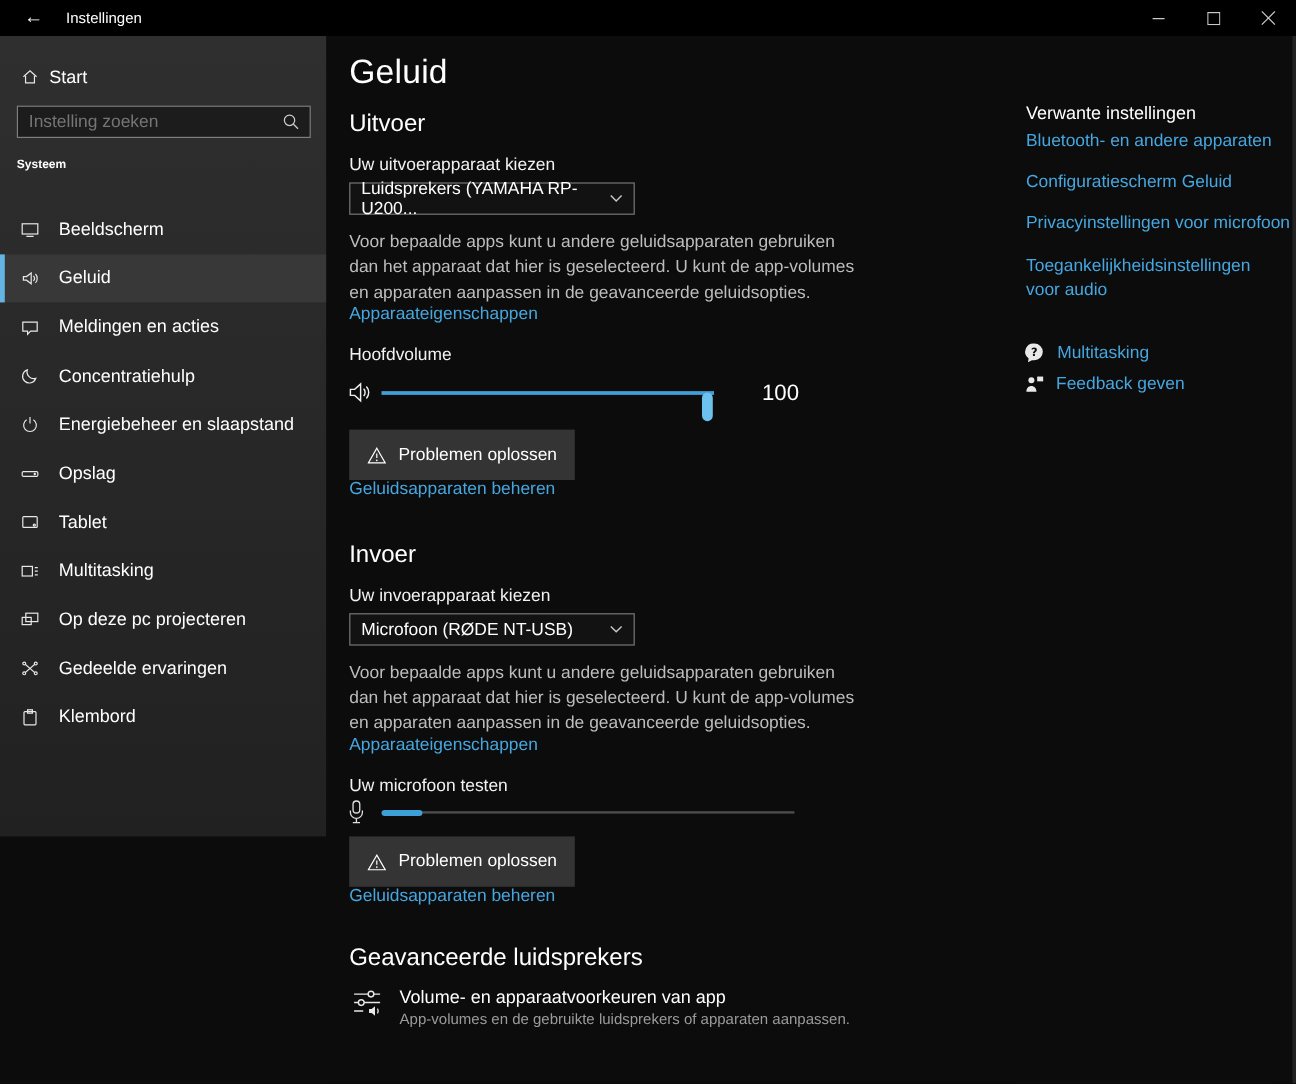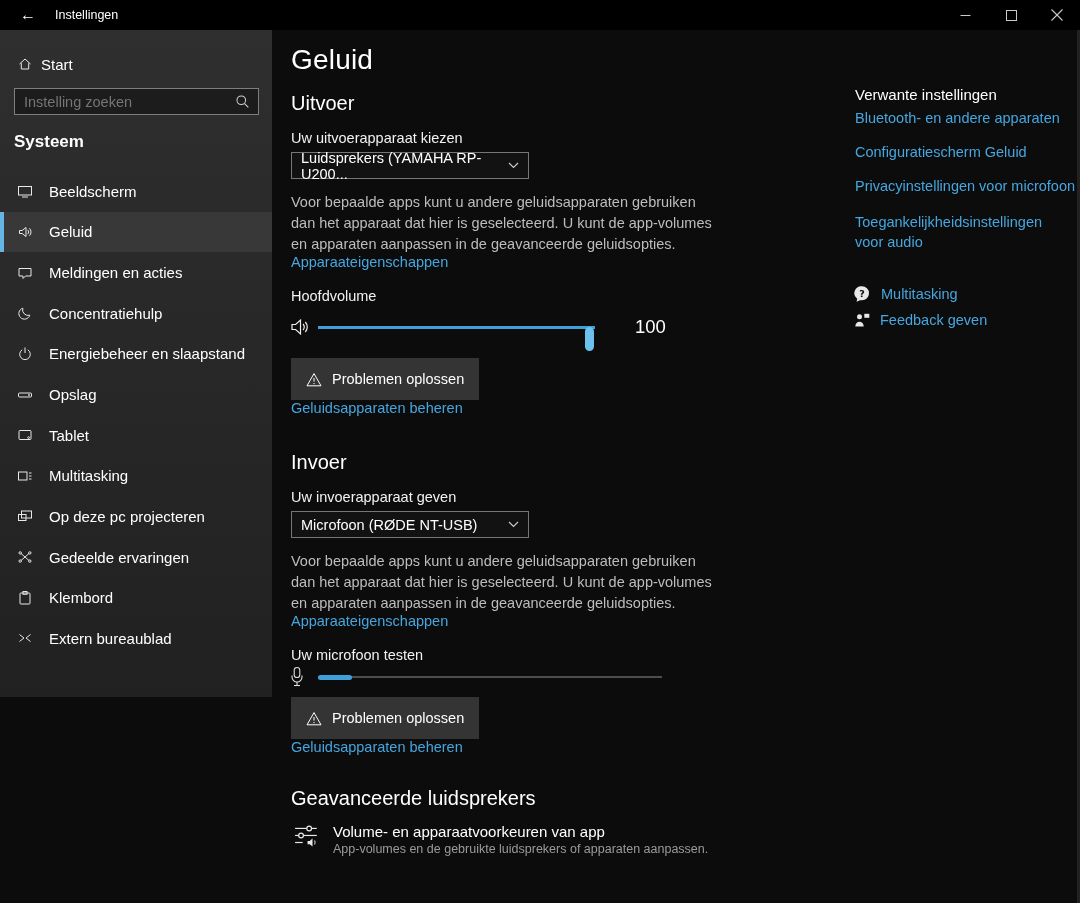--- a/index.html
+++ b/index.html
@@ -21,21 +21,21 @@
   
   #sidebar{left:0;top:30px;width:272px;height:667px;
            background:linear-gradient(180deg,#2f2f2f 0%,#292929 40%,#212121 100%);}
   #start-row{left:0;top:16px;width:272px;height:36px;display:flex;align-items:center;font-size:15px;}
   #start-row .nav-ic{margin:0 8px 0 17px;}
   #search-box{left:14px;top:58px;width:245px;height:27px;background:#1c1c1c;border:1px solid #7e7e7e;
               display:flex;align-items:center;}
   #search-box input{flex:1;background:transparent;border:none;outline:none;color:#e6e6e6;
               font-size:14.5px;padding:0 4px 0 9px;font-family:inherit;}
   #search-box .mag{margin-right:8px;display:flex;}
-  #section-systeem{left:14px;top:102px;font-size:17px;font-weight:bold;text-align:center;}
+  #section-systeem{left:14px;top:102px;font-size:10px;font-weight:bold;text-align:center;}
   #nav{left:0;top:141px;width:272px;list-style:none;}
   #nav li{height:40.65px;display:flex;align-items:center;font-size:15px;position:relative;cursor:default;}
   #nav li .nav-ic{width:16px;height:16px;margin:0 16px 0 17px;display:flex;flex-shrink:0;}
   #nav li.sel{background:#383838;}
   #nav li.sel::before{content:"";position:absolute;left:0;top:0;bottom:0;width:4px;background:var(--accent-bar);}
   
   #main{left:272px;top:30px;right:0;bottom:0;background:var(--bg-main);}
   #page-title{left:19px;top:14px;font-size:28px;font-weight:300;letter-spacing:.2px;}
   .sec-h{font-size:20px;font-weight:400;}
   .lbl{font-size:14.5px;color:#f2f2f2;}
@@ -217,29 +217,20 @@
     </li>
     <li>
       <span class="nav-ic">
           <svg width="16" height="16" viewBox="0 0 16 16" fill="none" stroke="#e8e8e8" stroke-width="1">
             <rect x="3" y="3" width="10" height="11" rx="0.8"></rect>
             <rect x="6" y="1.5" width="4" height="2.8"></rect>
           </svg>
         </span>
       <span>Klembord</span>
     </li>
-    <li>
-      <span class="nav-ic">
-          <svg width="16" height="16" viewBox="0 0 16 16" fill="none" stroke="#e8e8e8" stroke-width="1">
-            <path d="M2.5 4.5L7 8l-4.5 3.5"></path>
-            <path d="M13.5 4.5L9 8l4.5 3.5"></path>
-          </svg>
-        </span>
-      <span>Extern bureaublad</span>
-    </li>
   </ul>
 </div>
 
 <div id="main" class="abs">
 
   <h1 id="page-title" class="abs">Geluid</h1>
 
   <div class="abs sec-h" style="left:19px;top:62px;">Uitvoer</div>
   <div class="abs lbl" style="left:19px;top:100px;">Uw uitvoerapparaat kiezen</div>
   <div class="abs combo" style="left:19px;top:122px;">
@@ -275,21 +266,21 @@
           <path d="M8 1.6L15 13.8H1z"></path>
           <line x1="8" y1="6" x2="8" y2="9.6"></line>
           <circle cx="8" cy="11.6" r="0.7" fill="#fff" stroke="none"></circle>
         </svg>
       </span>
     <span>Problemen oplossen</span>
   </button>
   <a class="abs link" style="left:19px;top:370px;">Geluidsapparaten beheren</a>
 
   <div class="abs sec-h" style="left:19px;top:421px;">Invoer</div>
-  <div class="abs lbl" style="left:19px;top:459px;">Uw invoerapparaat geven</div>
+  <div class="abs lbl" style="left:19px;top:459px;">Uw invoerapparaat kiezen</div>
   <div class="abs combo" style="left:19px;top:481px;">
     <span>Microfoon (RØDE NT-USB)</span>
     <span>
         <svg width="11" height="7" viewBox="0 0 11 7" fill="none" stroke="#c8c8c8" stroke-width="1.2">
           <path d="M1 1l4.5 4.5L10 1"></path>
         </svg>
       </span>
   </div>
   <div class="abs desc" style="left:19px;top:521px;">Voor bepaalde apps kunt u andere geluidsapparaten gebruiken dan het apparaat dat hier is geselecteerd. U kunt de app-volumes en apparaten aanpassen in de geavanceerde geluidsopties.</div>
   <a class="abs link" style="left:19px;top:583px;">Apparaateigenschappen</a>

